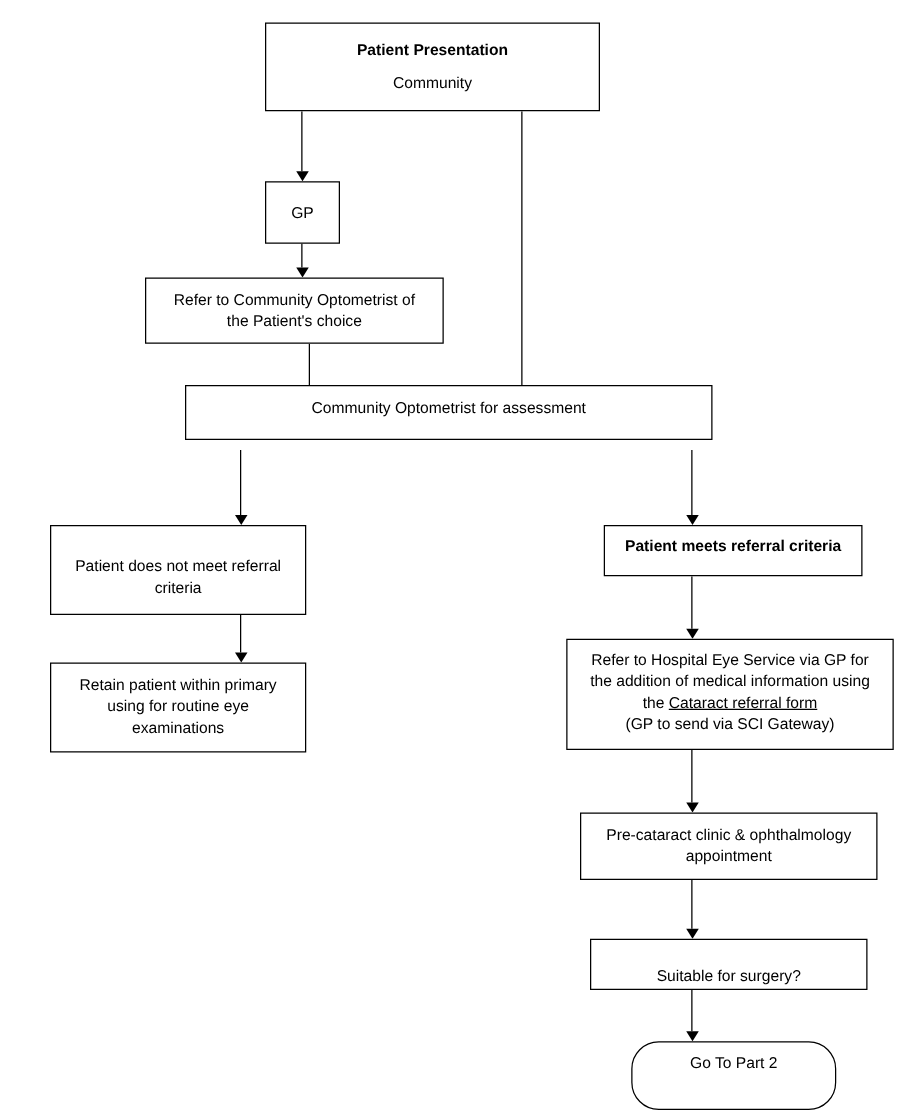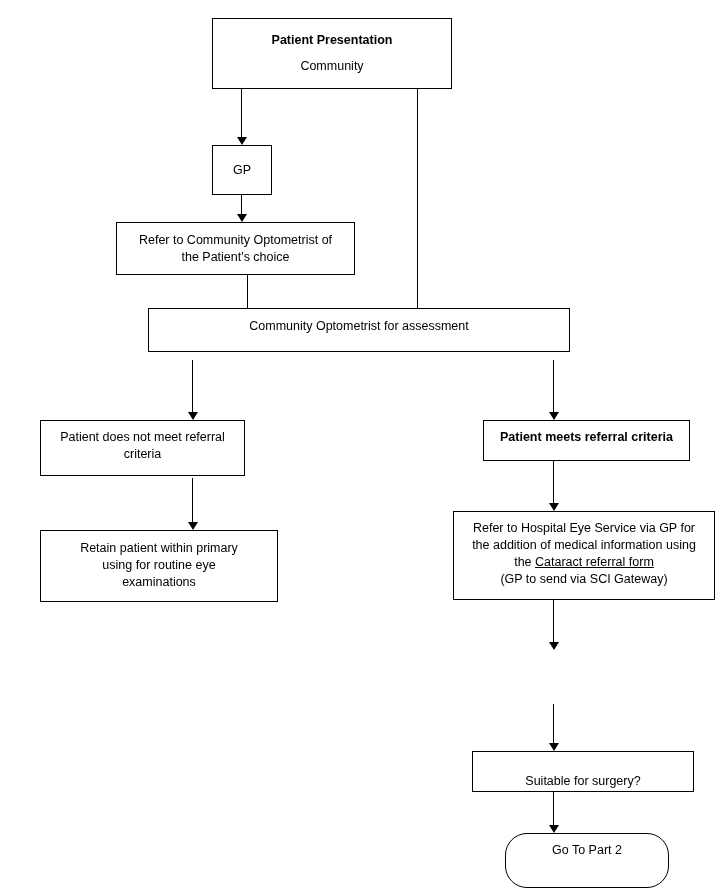--- a/index.html
+++ b/index.html
@@ -90,21 +90,21 @@
 
   <div class="vline" style="left:553px; top:600px; height:42px;"></div>
   <div class="arrowhead" style="left:549px; top:642px;"></div>
 
   <div class="vline" style="left:553px; top:704px; height:39px;"></div>
   <div class="arrowhead" style="left:549px; top:743px;"></div>
 
   <div class="vline" style="left:553px; top:792px; height:33px;"></div>
   <div class="arrowhead" style="left:549px; top:825px;"></div>
 
-  <div class="node" style="left:212px; top:18px; width:240px; height:71px; display:flex; align-items:center; justify-content:center;">
+  <div class="node" style="left:212px; top:18px; width:268px; height:71px; display:flex; align-items:center; justify-content:center;">
     <div class="inner">
       <span class="title">Patient Presentation</span>
       <span style="display:block; height:9px;"></span>
       <span class="sub">Community</span>
     </div>
   </div>
 
   <div class="node" style="left:212px; top:145px; width:60px; height:50px; display:flex; align-items:center; justify-content:center;">
     <div class="inner">
       <span>GP</span>
@@ -117,50 +117,56 @@
       <span>the Patient's choice</span>
     </div>
   </div>
 
   <div class="node" style="left:148px; top:308px; width:422px; height:44px; display:flex; align-items:flex-start; justify-content:center; padding-top:9px;">
     <div class="inner">
       <span>Community Optometrist for assessment</span>
     </div>
   </div>
 
-  <div class="node" style="left:40px; top:420px; width:205px; height:56px; display:flex; align-items:flex-start; justify-content:center; padding-top:8px;">
+  <div class="node" style="left:40px; top:420px; width:205px; height:72px; display:flex; align-items:flex-start; justify-content:center; padding-top:24px;">
     <div class="inner">
       <span>Patient does not meet referral</span><br>
       <span>criteria</span>
     </div>
   </div>
 
   <div class="node" style="left:483px; top:420px; width:207px; height:41px; display:flex; align-items:flex-start; justify-content:center; padding-top:8px;font-weight:bold;">
     <div class="inner">
       <span>Patient meets referral criteria</span>
     </div>
   </div>
 
-  <div class="node" style="left:40px; top:530px; width:238px; height:72px; display:flex; align-items:flex-start; justify-content:center; padding-top:9px;">
+  <div class="node" style="left:40px; top:530px; width:205px; height:72px; display:flex; align-items:flex-start; justify-content:center; padding-top:9px;">
     <div class="inner">
       <span>Retain patient within primary</span><br>
       <span>using for routine eye</span><br>
       <span>examinations</span>
     </div>
   </div>
 
   <div class="node" style="left:453px; top:511px; width:262px; height:89px; display:flex; align-items:flex-start; justify-content:center; padding-top:8px;">
     <div class="inner">
       <span>Refer to Hospital Eye Service via GP for</span><br>
       <span>the addition of medical information using</span><br>
       <span>the </span><span class="link-text">Cataract referral form</span><br>
       <span>(GP to send via SCI Gateway)</span>
     </div>
   </div>
 
+  <div class="node" style="left:464px; top:650px; width:238px; height:54px; display:flex; align-items:flex-start; justify-content:center; padding-top:9px;">
+    <div class="inner">
+      <span>Pre-cataract clinic &amp; ophthalmology</span><br>
+      <span>appointment</span>
+    </div>
+  </div>
 
   <div class="node" style="left:472px; top:751px; width:222px; height:41px; display:flex; align-items:flex-start; justify-content:center; padding-top:21px;">
     <div class="inner">
       <span>Suitable for surgery?</span>
     </div>
   </div>
 
   <div class="node" style="left:505px; top:833px; width:164px; height:55px; display:flex; align-items:flex-start; justify-content:center; padding-top:8px;border-radius:22px;">
     <div class="inner">
       <span>Go To Part 2</span>

